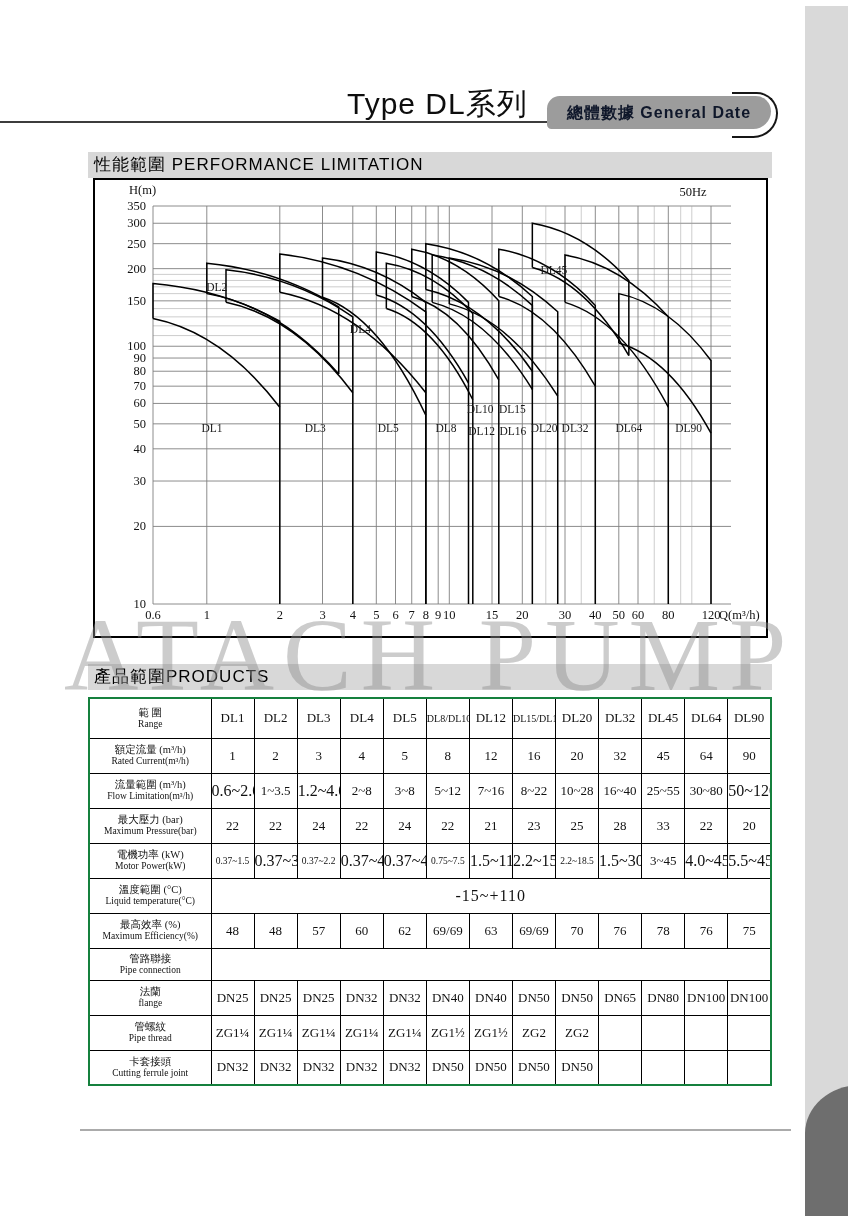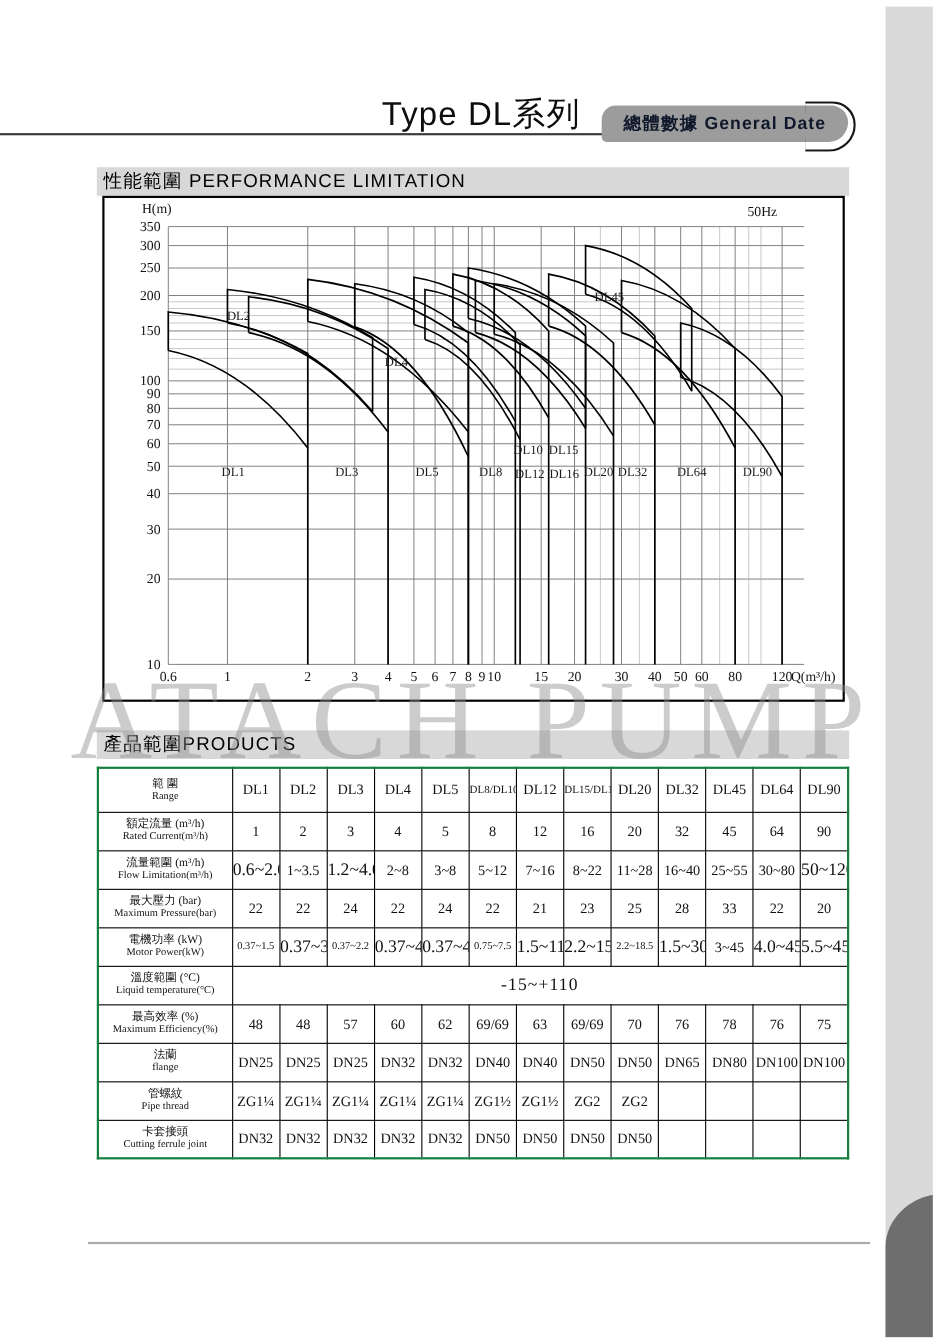--- a/index.html
+++ b/index.html
@@ -274,21 +274,21 @@
             <div class="en">Flow Limitation(m³/h)</div>
           </th>
           <td class="v m">0.6~2.0</td>
           <td class="v">1~3.5</td>
           <td class="v m">1.2~4.0</td>
           <td class="v">2~8</td>
           <td class="v">3~8</td>
           <td class="v">5~12</td>
           <td class="v">7~16</td>
           <td class="v">8~22</td>
-          <td class="v">11~28</td>
+          <td class="v">10~28</td>
           <td class="v">16~40</td>
           <td class="v">25~55</td>
           <td class="v">30~80</td>
           <td class="v m">50~120</td>
         </tr>
         <tr class="r">
           <th class="lbl">
             <div class="zh">最大壓力 (bar)</div>
             <div class="en">Maximum Pressure(bar)</div>
           </th>
@@ -344,20 +344,27 @@
           <td class="v">62</td>
           <td class="v">69/69</td>
           <td class="v">63</td>
           <td class="v">69/69</td>
           <td class="v">70</td>
           <td class="v">76</td>
           <td class="v">78</td>
           <td class="v">76</td>
           <td class="v">75</td>
         </tr>
+        <tr class="r-pipe">
+          <th class="lbl">
+            <div class="zh">管路聯接</div>
+            <div class="en">Pipe connection</div>
+          </th>
+          <td colspan="13" class="spanv"></td>
+        </tr>
         <tr class="r">
           <th class="lbl">
             <div class="zh">法蘭</div>
             <div class="en">flange</div>
           </th>
           <td class="v">DN25</td>
           <td class="v">DN25</td>
           <td class="v">DN25</td>
           <td class="v">DN32</td>
           <td class="v">DN32</td>

